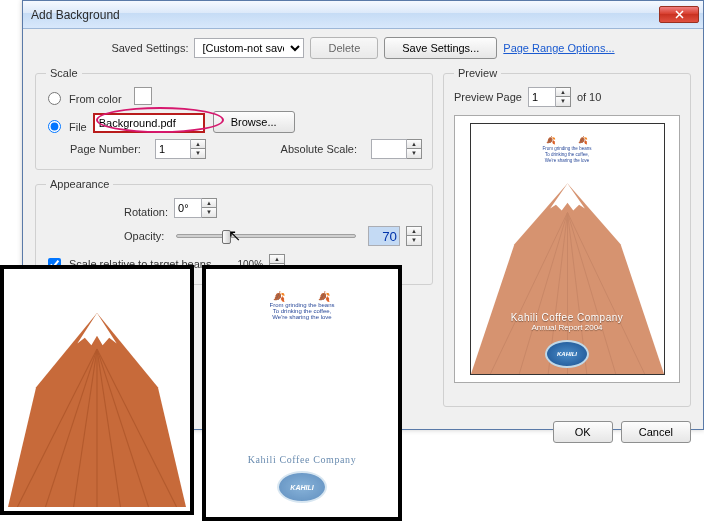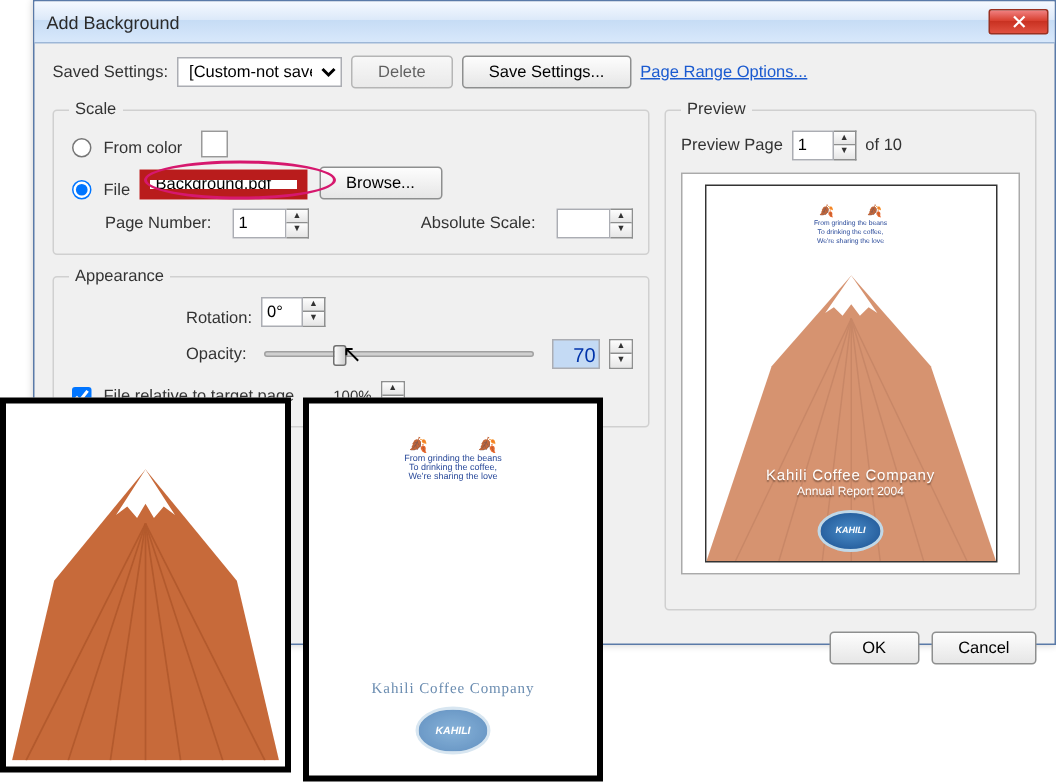--- a/index.html
+++ b/index.html
@@ -27,21 +27,21 @@
 .right { width: 248px; }
 
 fieldset { border: 1px solid #d0d0d0; border-radius: 3px; padding: 8px 10px 10px; margin-bottom: 8px; position: relative; }
 legend { font-size: 11px; padding: 0 4px; color: #333; }
 
 .radio-row { display: flex; align-items: flex-end; gap: 6px; margin-bottom: 6px; }
 input[type=radio], input[type=checkbox] { margin: 0 2px; }
 
 .colorwell { width: 18px; height: 18px; border: 1px solid #999; background: #fff; display: inline-block; }
 
-.file-input { width: 112px; height: 20px; border: 7px solid #b91c1c; background: #fff; padding: 1px 4px; font-size: 11px; }
+.file-input { width: 112px; height: 20px; border: 2px solid #b91c1c; background: #fff; padding: 1px 4px; font-size: 11px; }
 .circle-callout { position: absolute; border: 2px solid #d6186e; border-radius: 50%; pointer-events: none; }
 
 .spin-wrap { display: inline-flex; align-items: center; }
 .spin { width: 36px; }
 .spinbtns { display: inline-flex; flex-direction: column; border: 1px solid #8e8f8f; border-left: none; }
 .spinbtns div { width: 14px; height: 9px; background: linear-gradient(#fdfdfd,#e6e6e6); font-size: 6px; text-align: center; line-height: 8px; cursor: pointer; }
 .spinbtns div:first-child { border-bottom: 1px solid #8e8f8f; }
 
 .slider-track { flex: 1; height: 4px; background: #d0d0d0; border: 1px solid #a0a0a0; border-radius: 2px; position: relative; margin: 0 6px; }
 .slider-thumb { position: absolute; top: -5px; width: 9px; height: 14px; background: linear-gradient(to right,#fdfdfd,#d0d0d0); border: 1px solid #707070; border-radius: 2px; }
@@ -87,21 +87,21 @@
     <span class="title">Add Background</span>
     <div class="close-btn">
       <svg width="9" height="9" viewBox="0 0 9 9">
           <path d="M1 1 L8 8 M8 1 L1 8" stroke="#fff" stroke-width="1.5"></path>
         </svg>
     </div>
   </div>
 
   <div class="body">
 
-    <div class="row" style="justify-content: flex-start;">
+    <div class="row" style="justify-content: center;">
       <div class="row" style="margin:0;">
         <span class="label">Saved Settings:</span>
         <select><option>[Custom-not saved]</option></select>
         <button class="btn" style="opacity:.6;">Delete</button>
         <button class="btn">Save Settings...</button>
       </div>
       <span class="link">Page Range Options...</span>
     </div>
 
     <div class="cols">
@@ -161,21 +161,21 @@
             </div>
             <span class="cursor-arrow" style="left:182px; top:0;">↖</span>
             <input class="opacity-val" value="70" style="">
             <div class="spinbtns" style="border-left:1px solid #8e8f8f;">
                 <div>▲</div>
                 <div>▼</div>
               </div>
           </div>
           <div class="row" style="margin:2px 0 0;">
             <input type="checkbox" checked="" style="">
-            <span>File relative to target page</span>
+            <span>Scale relative to target beans</span>
             <span class="opacity-label-100" style="position:static; margin-left:20px;">100%</span>
             <div class="spinbtns" style="border:1px solid #8e8f8f;">
                 <div>▲</div>
                 <div>▼</div>
               </div>
           </div>
         </fieldset>
       </div>
 
       <div class="right">

